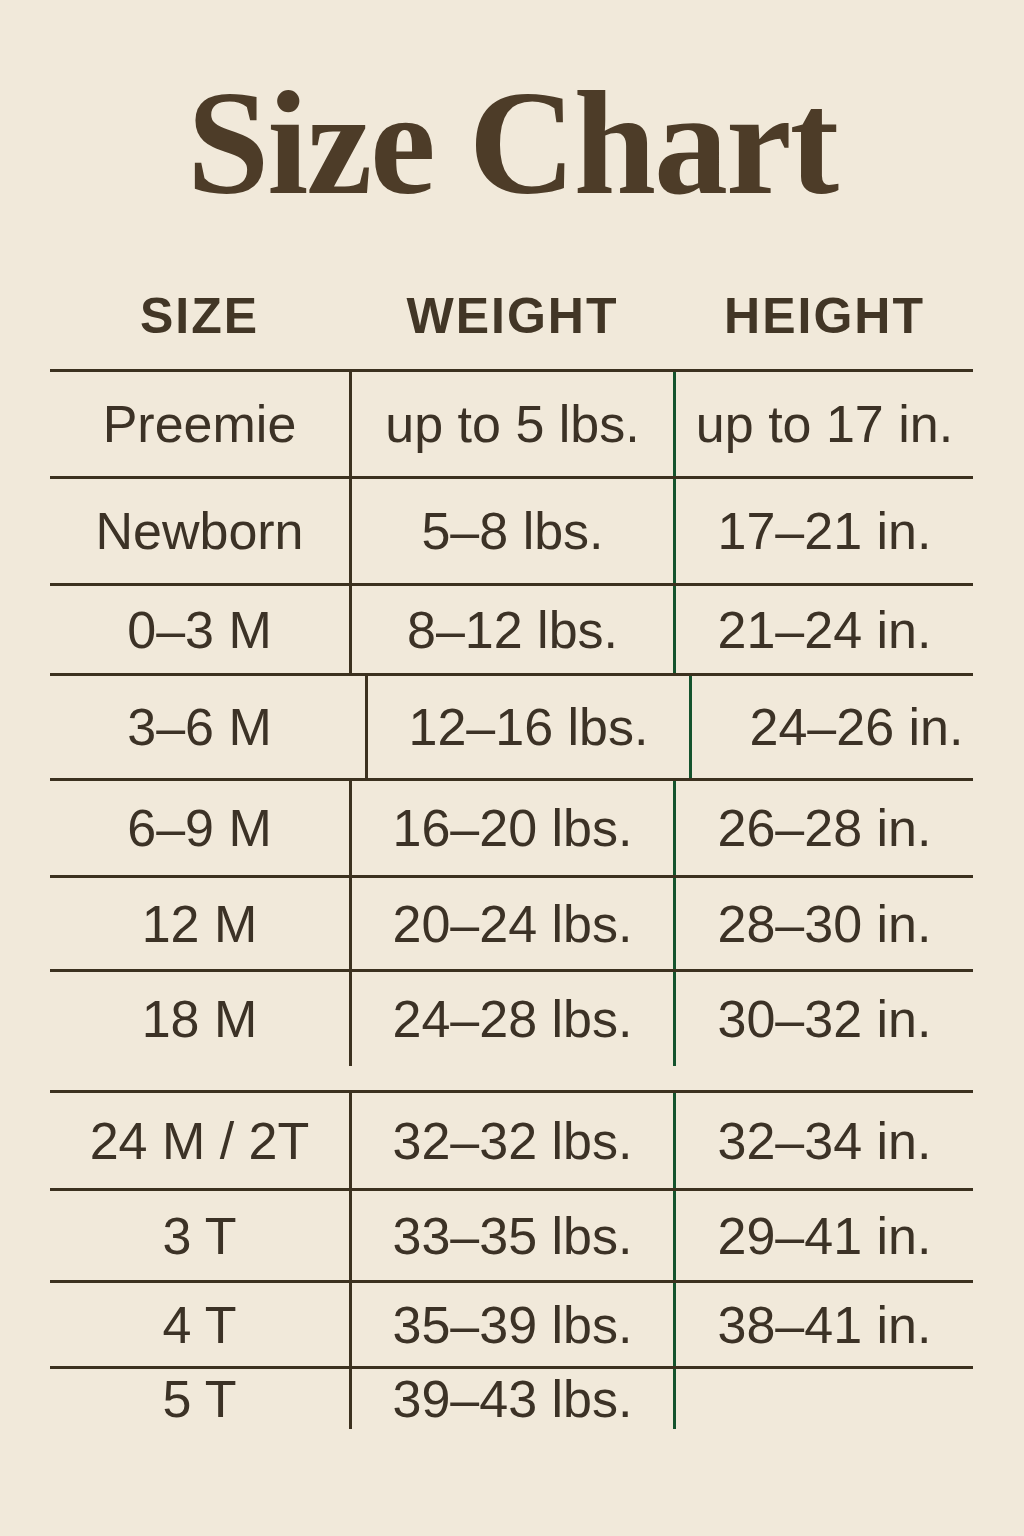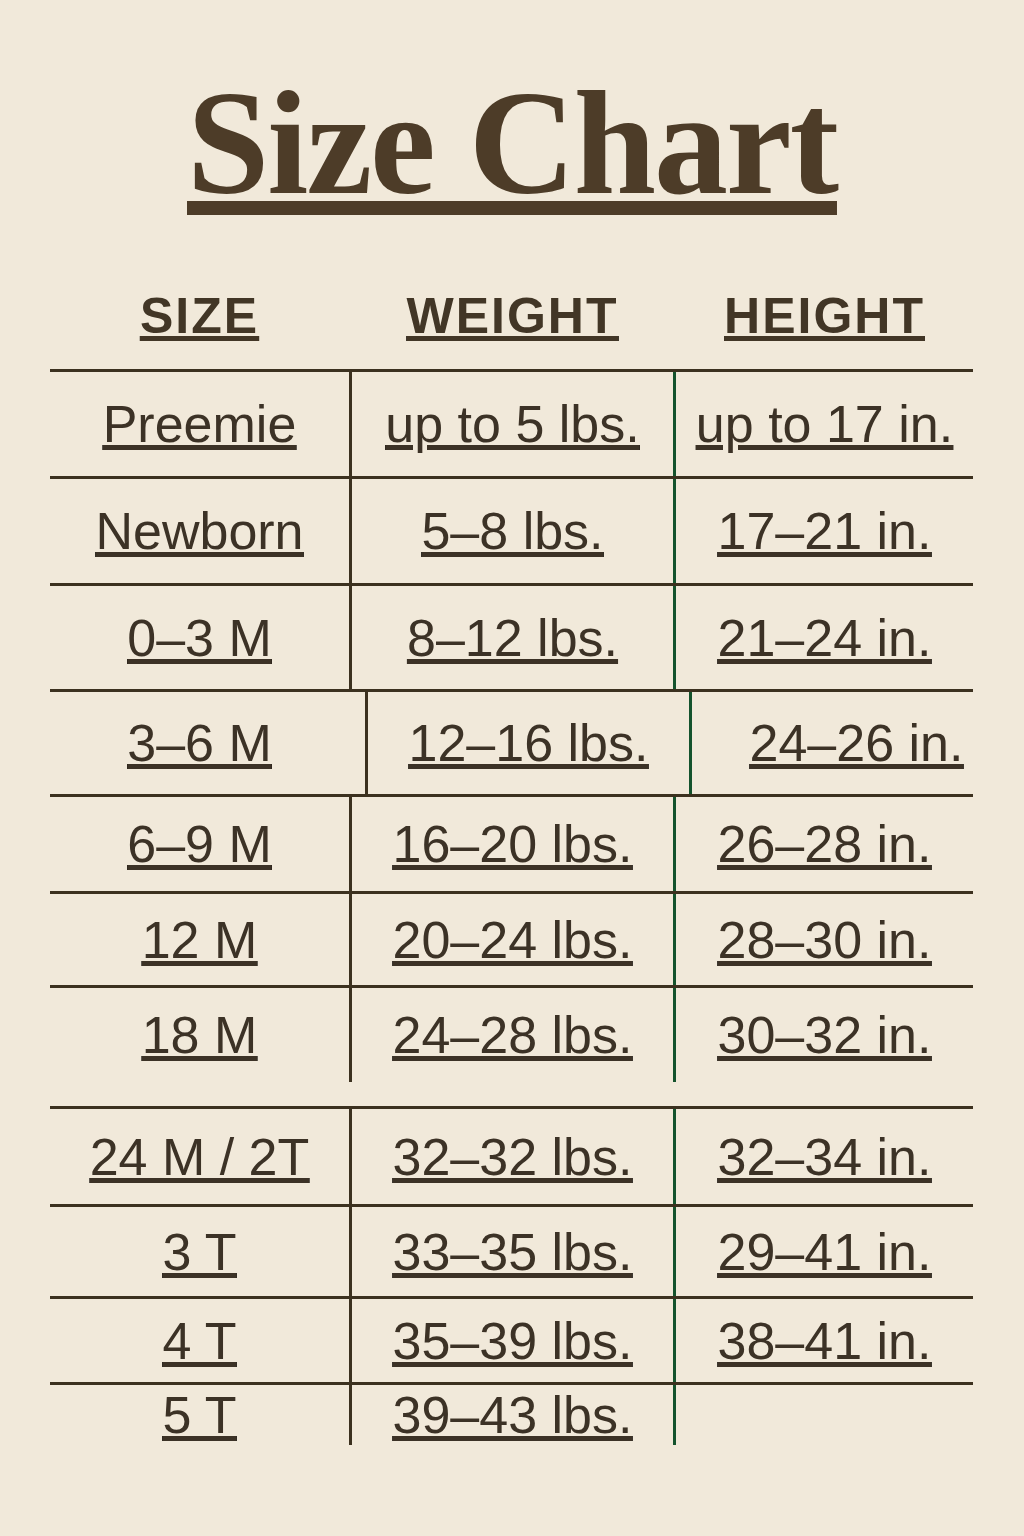--- a/index.html
+++ b/index.html
@@ -1,15 +1,15 @@
 <!DOCTYPE html>
 <html><head>
 <meta charset="utf-8">
 <style>
-  * { margin: 0; padding: 0; box-sizing: border-box; text-decoration: underline; }
+  * { margin: 0; padding: 0; box-sizing: border-box; }
   html, body { width: 1024px; }
   body {
     font-family: "Liberation Sans", sans-serif;
     background: #f1e9da;
   }
   .sheet {
     position: relative;
     width: 1024px;
     height: 1536px;
     background: #f1e9da;
@@ -45,21 +45,21 @@
     justify-content: center;
     font-weight: bold;
     font-size: 50px;
     letter-spacing: 2px;
     color: #423626;
   }
   .body-row { border-top: 3px solid #3c311f; }
   .body-row:nth-of-type(1)  { height: 111px; }
   .body-row:nth-of-type(2)  { height: 107px; }
   .body-row:nth-of-type(3)  { height: 107px; }
-  .body-row:nth-of-type(4)  { height: 106px; text-align: center; }
+  .body-row:nth-of-type(4)  { height: 90px; text-align: center; }
   .body-row:nth-of-type(5)  { height: 105px; gap: 16px; }
   .body-row:nth-of-type(6)  { height: 97px; }
   .body-row:nth-of-type(7)  { height: 94px; }
   .body-row:nth-of-type(8)  { height: 97px; }
   .body-row:nth-of-type(9)  { height: 98px; margin-top: 24px; }
   .body-row:nth-of-type(10) { height: 92px; }
   .body-row:nth-of-type(11) { height: 86px; }
   .cell {
     display: flex;
     align-items: center;

